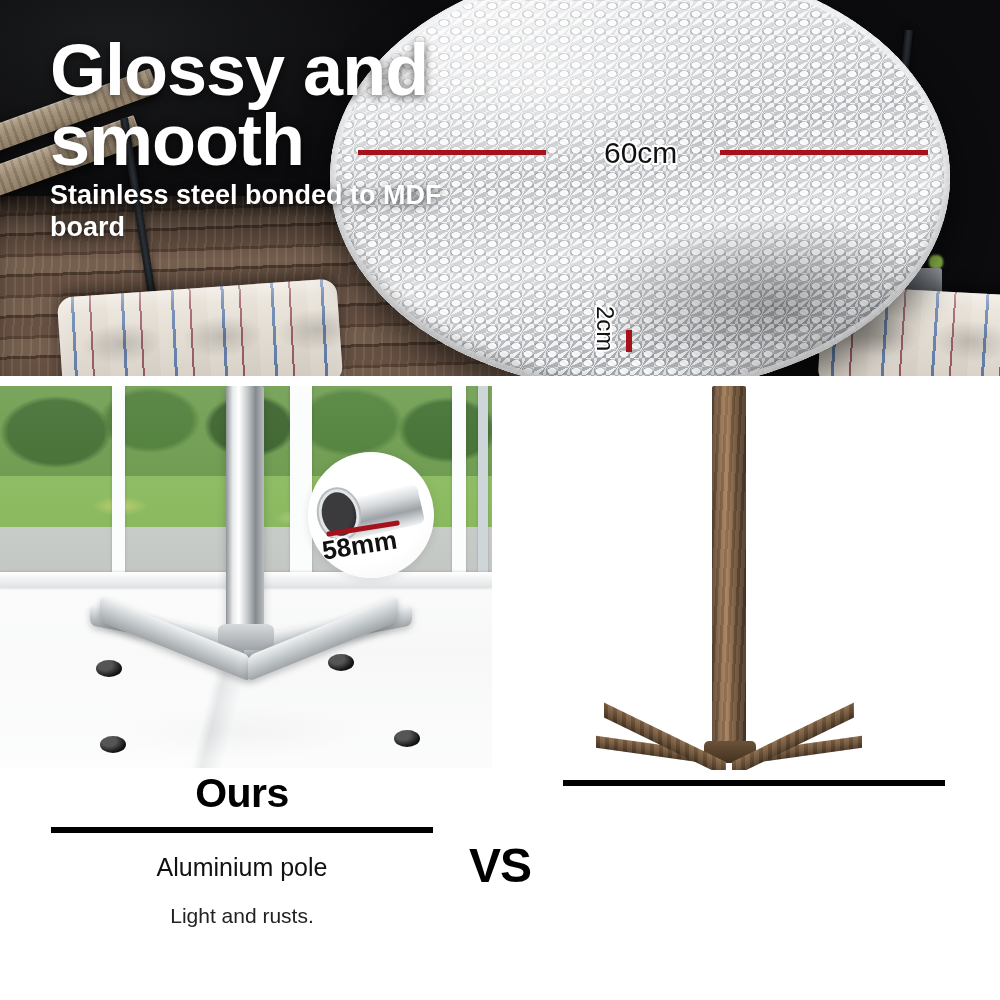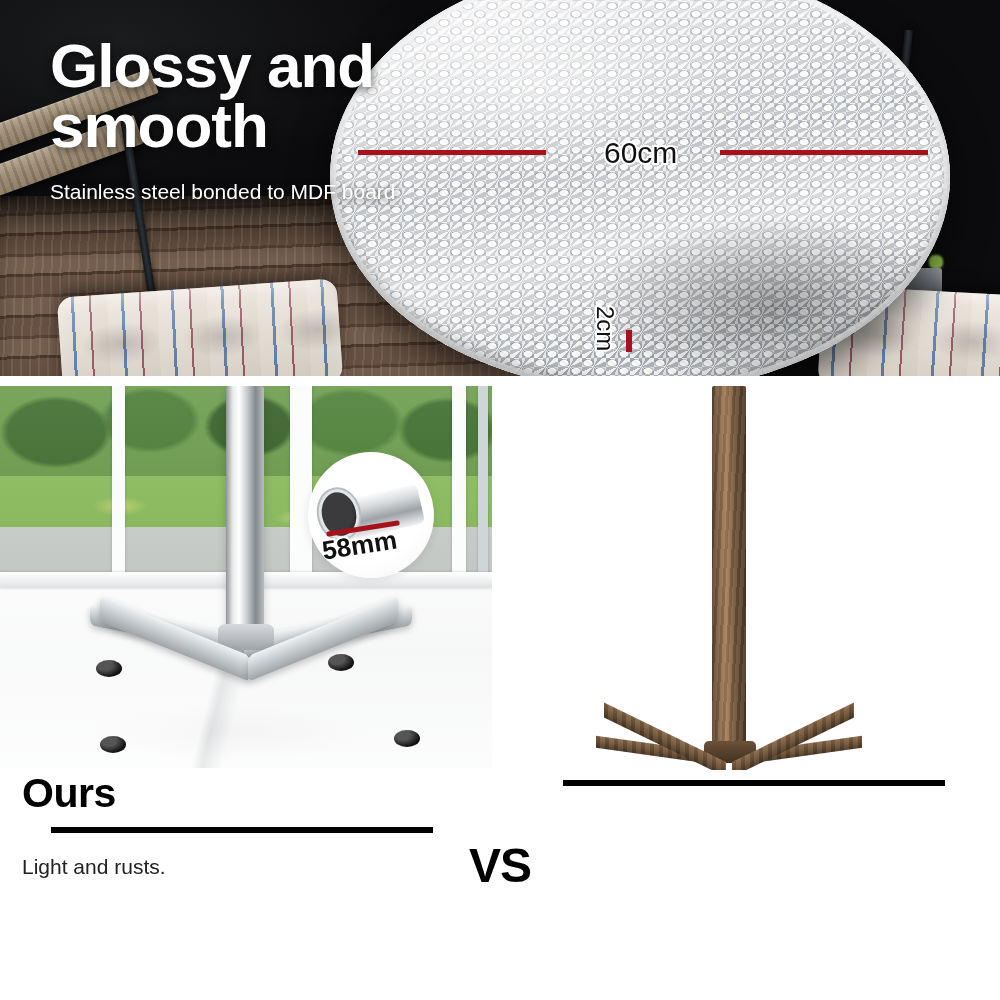--- a/index.html
+++ b/index.html
@@ -161,26 +161,26 @@
     position:absolute; left:638px; top:330px; width:38px; height:60px;
     background:linear-gradient(90deg,#9ea2a6 0%, #f2f3f4 22%, #ffffff 38%, #cfd2d5 58%, #8d9195 80%, #bcc0c3 100%);
     border-radius:2px;
     box-shadow:0 6px 12px rgba(0,0,0,.5);
   }
 
   
   .headline {
     position:absolute; left:50px; top:36px; width:420px;
     color:#fff; font-weight:700; letter-spacing:-1px;
-    line-height:.97; font-size:62px;
+    line-height:.97; font-size:72px;
     text-shadow:0 2px 10px rgba(0,0,0,.65);
   }
   .sub {
     position:absolute; left:50px; top:180px; width:400px;
-    color:#fff; font-weight:400; font-size:21px; line-height:1.18;
+    color:#fff; font-weight:700; font-size:27px; line-height:1.18;
     text-shadow:0 2px 8px rgba(0,0,0,.65);
   }
 
   
   .dim-line { position:absolute; background:#a6121c; }
   .dim-60-l { left:358px; top:150px; width:188px; height:5px; }
   .dim-60-r { left:720px; top:150px; width:208px; height:5px; }
   .dim-2    { left:626px; top:330px; width:6px; height:22px; }
   .dim-label {
     position:absolute; color:#111; font-size:28px; font-weight:500;
@@ -314,21 +314,21 @@
       repeating-linear-gradient(88deg, rgba(0,0,0,.12) 0 4px, rgba(255,255,255,.06) 4px 9px),
       linear-gradient(180deg,#8a6a4a 0%, #6b5036 55%, #4a3724 100%);
   }
   .rleg-bl { left:96px;  top:368px; width:130px; height:12px; transform:skewY(8deg);  transform-origin:right center;}
   .rleg-br { left:232px; top:368px; width:130px; height:12px; transform:skewY(-8deg); transform-origin:left center;}
   .rleg-fl { left:104px; top:376px; width:122px; height:15px; transform:skewY(26deg); transform-origin:right center;}
   .rleg-fr { left:232px; top:376px; width:122px; height:15px; transform:skewY(-26deg);transform-origin:left center;}
 
   
   .compare { position:absolute; left:0; top:770px; width:1000px; height:230px; background:#fff; }
-  .col { position:absolute; top:0; width:440px; }
+  .col { position:absolute; top:0; width:440px; text-align:center; }
   .col-l { left:22px; } .col-r { left:540px; }
   .col-title { font-size:41px; font-weight:700; color:#000; letter-spacing:-.5px; }
   .rule { height:6px; background:#000; margin:10px auto 0; }
   .rule-l { width:382px; margin-left:29px; }
   .rule-r { width:382px; margin-left:23px; }
   .col-sub { font-size:25px; color:#111; margin-top:20px; }
   .col-desc { font-size:21px; color:#222; margin-top:22px; }
   .vs {
     position:absolute; left:0; top:68px; width:1000px; text-align:center;
     font-size:48px; font-weight:700; color:#000; letter-spacing:-1px;
@@ -414,20 +414,21 @@
     <div class="tube-cap"></div>
     <div class="tube-red"></div>
     <div class="lbl-58">58mm</div>
   </div>
 
   <div class="compare">
 
     <div class="col col-l">
       <div class="col-title">Ours</div>
       <div class="rule rule-l"></div>
+      <div class="col-sub">Aluminium pole</div>
       <div class="col-desc">Light and rusts.</div>
     </div>
 
     <div class="col col-r">
       <div class="rule rule-r"></div>
     </div>
 
     <div class="vs">VS</div>
   </div>
 

